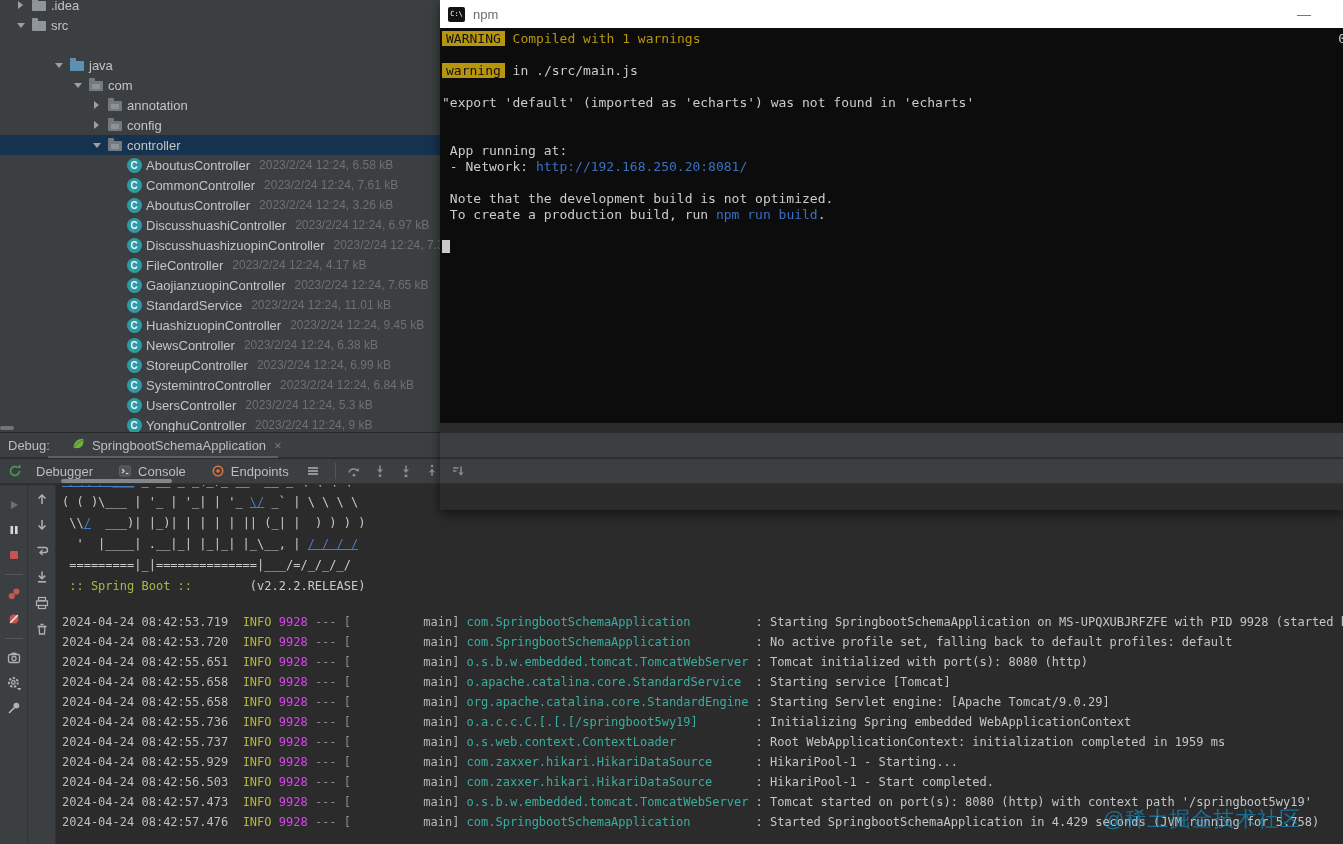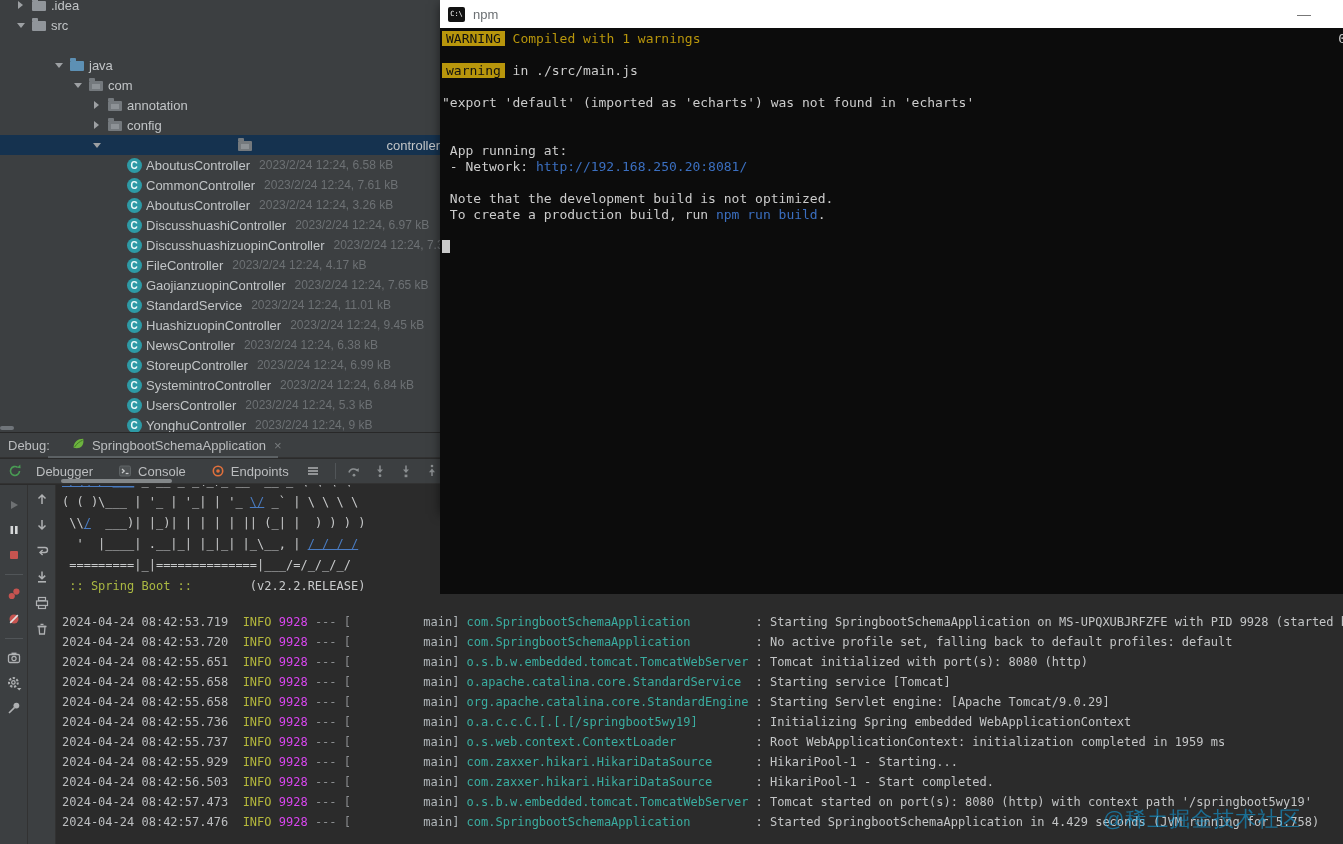--- a/index.html
+++ b/index.html
@@ -60,21 +60,21 @@
   .c-logger{color:#3aada0}
   .c-msg{color:#c3c5c6}
   #watermark{position:absolute;left:1103px;top:805px;font-size:21px;letter-spacing:1px;color:#0ea5e9;opacity:.55;z-index:30;white-space:nowrap}
 
   
   #npm-window{position:absolute;left:440px;top:0;width:903px;height:510px;z-index:20;box-shadow:0 4px 10px rgba(0,0,0,.55)}
   #npm-titlebar{height:28px;background:#ffffff;display:flex;align-items:center;padding-left:8px}
   #cmd-icon{width:17px;height:15px;background:#121212;border-radius:2px;color:#fff;font-size:7px;font-family:"DejaVu Sans Mono",monospace;display:flex;align-items:center;justify-content:center;line-height:1}
   #npm-title{margin-left:8px;color:#6b6f72;font-size:13px}
   #npm-min{margin-left:auto;margin-right:32px;color:#777;font-size:14px}
-  #npm-body{height:566px;background:#0c0c0c;padding:3px 0 0 2px;font-family:"DejaVu Sans Mono",monospace;font-size:13px;line-height:16px;overflow:hidden}
+  #npm-body{height:395px;background:#0c0c0c;padding:3px 0 0 2px;font-family:"DejaVu Sans Mono",monospace;font-size:13px;line-height:16px;overflow:hidden}
   .term-line{height:16px;white-space:pre;position:relative;color:#cccccc}
   .t-badge{background:#b8960c;color:#111;padding:0 4px}
   .t-yellow{color:#b8960c}
   .t-plain{color:#cccccc}
   .t-link{color:#3b6fc0}
   .t-cursor{display:inline-block;width:8px;height:13px;background:#c9c9c9;vertical-align:-2px}
   .term-right{position:absolute;right:-3px;top:0;color:#cccccc}
 </style>
 </head>
 <body>
@@ -129,21 +129,21 @@
       </div>
       <div class="tree-row" style="top: 115px; padding-left: 88px;">
         <span class="tw-arrow">
           <span class="arr-col"></span>
         </span>
         <span class="tw-icon">
           <span class="ic-folder ic-pkg"></span>
         </span>
         <span class="tw-label">config</span>
       </div>
-      <div class="tree-row selected" style="top: 135px; padding-left: 88px; justify-content: space-between;">
+      <div class="tree-row selected" style="top: 135px; padding-left: 88px;">
         <span class="tw-arrow">
           <span class="arr-exp"></span>
         </span>
         <span class="tw-icon">
           <span class="ic-folder ic-pkg"></span>
         </span>
         <span class="tw-label">controller</span>
       </div>
       <div class="tree-row" style="top: 155px; padding-left: 107px;">
         <span class="tw-arrow"></span>

